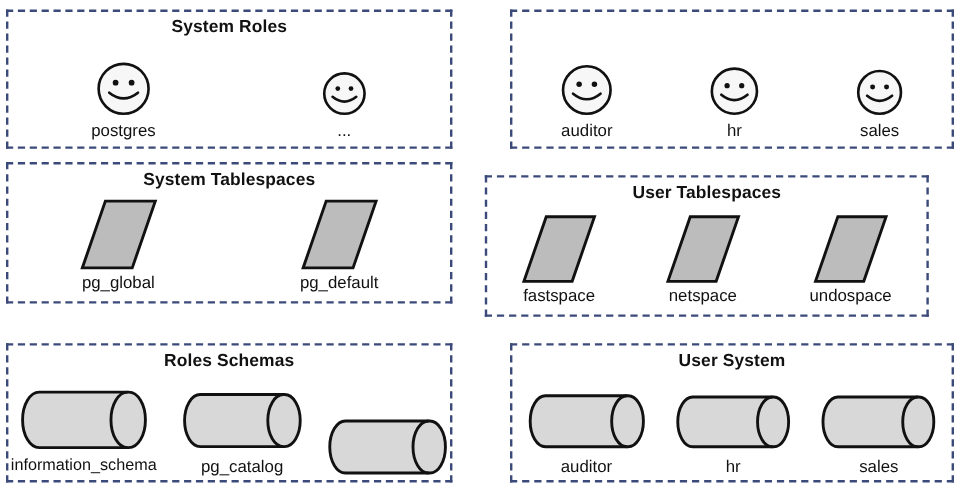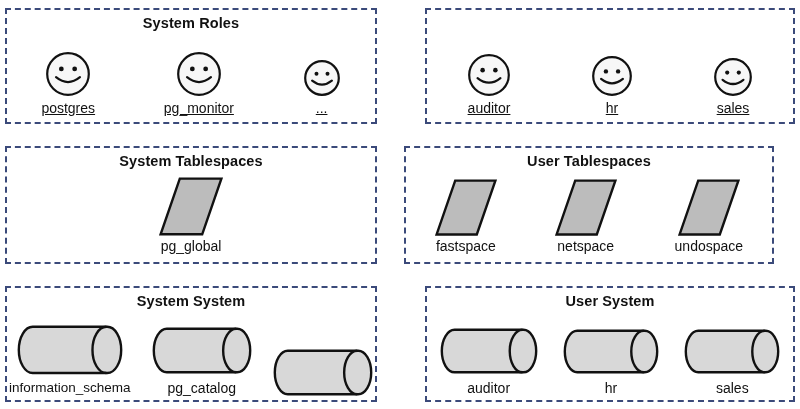--- a/index.html
+++ b/index.html
@@ -70,21 +70,21 @@
   }
 
   
   .shape {
     display: block;
     overflow: visible;
   }
 
   
   .roles .items-row { top: 24px; bottom: 6px; }
-  .roles .item-label { margin-top: 3px; text-decoration: underline; }
+  .roles .item-label { margin-top: 3px; }
 
   
   .tablespaces .items-row { top: 30px; bottom: 8px; }
   .tablespaces .item-label { margin-top: 2px; text-align: center; }
 
   
   .schemas .items-row { top: 26px; bottom: 4px; }
   .schemas .item-label { margin-top: 6px; }
 
   
@@ -104,31 +104,20 @@
               <circle cx="23" cy="23" r="20.8" fill="#f7f7f7" stroke="#111111" stroke-width="2.2"></circle>
               <circle cx="16.33" cy="17.94" r="2.392" fill="#111111"></circle>
               <circle cx="29.67" cy="17.94" r="2.392" fill="#111111"></circle>
               <path d="M 11.04 26.22 Q 23 35.879999999999995 34.96 26.22" fill="none" stroke="#111111" stroke-width="2.2" stroke-linecap="round"></path>
             </svg>
           </div>
           <div class="item-label">postgres</div>
         </div>
         <div class="item">
           <div>
-            <svg class="shape" width="46" height="46" viewBox="0 0 46 46">
-              <circle cx="23" cy="23" r="20.8" fill="#f7f7f7" stroke="#111111" stroke-width="2.2"></circle>
-              <circle cx="16.33" cy="17.94" r="2.392" fill="#111111"></circle>
-              <circle cx="29.67" cy="17.94" r="2.392" fill="#111111"></circle>
-              <path d="M 11.04 26.22 Q 23 35.879999999999995 34.96 26.22" fill="none" stroke="#111111" stroke-width="2.2" stroke-linecap="round"></path>
-            </svg>
-          </div>
-          <div class="item-label">pg_monitor</div>
-        </div>
-        <div class="item">
-          <div>
             <svg class="shape" width="38" height="38" viewBox="0 0 38 38">
               <circle cx="19" cy="19" r="16.8" fill="#f7f7f7" stroke="#111111" stroke-width="2.2"></circle>
               <circle cx="13.49" cy="14.82" r="1.976" fill="#111111"></circle>
               <circle cx="24.509999999999998" cy="14.82" r="1.976" fill="#111111"></circle>
               <path d="M 9.12 21.66 Q 19 29.64 28.880000000000003 21.66" fill="none" stroke="#111111" stroke-width="2.2" stroke-linecap="round"></path>
             </svg>
           </div>
           <div class="item-label">...</div>
         </div>
       </div>
@@ -163,31 +152,39 @@
               <circle cx="20" cy="20" r="17.8" fill="#f7f7f7" stroke="#111111" stroke-width="2.2"></circle>
               <circle cx="14.2" cy="15.6" r="2.08" fill="#111111"></circle>
               <circle cx="25.8" cy="15.6" r="2.08" fill="#111111"></circle>
               <path d="M 9.6 22.8 Q 20 31.200000000000003 30.4 22.8" fill="none" stroke="#111111" stroke-width="2.2" stroke-linecap="round"></path>
             </svg>
           </div>
           <div class="item-label">sales</div>
         </div>
       </div>
     </div>
-    <div class="group-box tablespaces system" style="left: 5px; top: 146px; width: 372px; height: 118px;">
+    <div class="group-box tablespaces system" style="left: 5px; top: 135px; width: 372px; height: 118px;">
       <div class="group-title">System Tablespaces</div>
       <div class="items-row">
         <div class="item">
           <div>
             <svg class="shape" width="64" height="58.88" viewBox="0 0 64 58.88">
               <polygon points="20.8,1.6 62.4,1.6 43.199999999999996,57.28 1.6,57.28" fill="#bcbcbc" stroke="#111111" stroke-width="2.4" stroke-linejoin="miter"></polygon>
             </svg>
           </div>
           <div class="item-label">pg_global</div>
         </div>
+        <div class="item">
+          <div>
+            <svg class="shape" width="64" height="58.88" viewBox="0 0 64 58.88">
+              <polygon points="20.8,1.6 62.4,1.6 43.199999999999996,57.28 1.6,57.28" fill="#bcbcbc" stroke="#111111" stroke-width="2.4" stroke-linejoin="miter"></polygon>
+            </svg>
+          </div>
+          <div class="item-label">pg_default</div>
+        </div>
       </div>
     </div>
     <div class="group-box tablespaces user" style="left: 404px; top: 146px; width: 370px; height: 118px;">
       <div class="group-title">User Tablespaces</div>
       <div class="items-row">
         <div class="item">
           <div>
             <svg class="shape" width="62" height="57.04" viewBox="0 0 62 57.04">
               <polygon points="20.2,1.6 60.4,1.6 41.800000000000004,55.44 1.6,55.44" fill="#bcbcbc" stroke="#111111" stroke-width="2.4" stroke-linejoin="miter"></polygon>
             </svg>
@@ -206,21 +203,21 @@
           <div>
             <svg class="shape" width="62" height="57.04" viewBox="0 0 62 57.04">
               <polygon points="20.2,1.6 60.4,1.6 41.800000000000004,55.44 1.6,55.44" fill="#bcbcbc" stroke="#111111" stroke-width="2.4" stroke-linejoin="miter"></polygon>
             </svg>
           </div>
           <div class="item-label">undospace</div>
         </div>
       </div>
     </div>
     <div class="group-box schemas system" style="left: 5px; top: 286px; width: 372px; height: 116px;">
-      <div class="group-title">System System</div>
+      <div class="group-title">Roles Schemas</div>
       <div class="items-row">
         <div class="item">
           <div>
             <svg class="shape" width="106" height="49.82" viewBox="0 0 106 49.82">
               <path d="M 15.666 1.8 L 90.334 1.8 A 13.866 23.11 0 0 1 90.334 48.019999999999996 L 15.666 48.019999999999996 A 13.866 23.11 0 0 1 15.666 1.8 Z" fill="#d8d8d8" stroke="#111111" stroke-width="2.4" stroke-linejoin="round"></path>
               <path d="M 89.334 1.8 A 13.866 23.11 0 0 0 89.334 48.019999999999996" fill="none" stroke="#111111" stroke-width="2.4"></path>
             </svg>
           </div>
           <div class="item-label">information_schema</div>
         </div>

